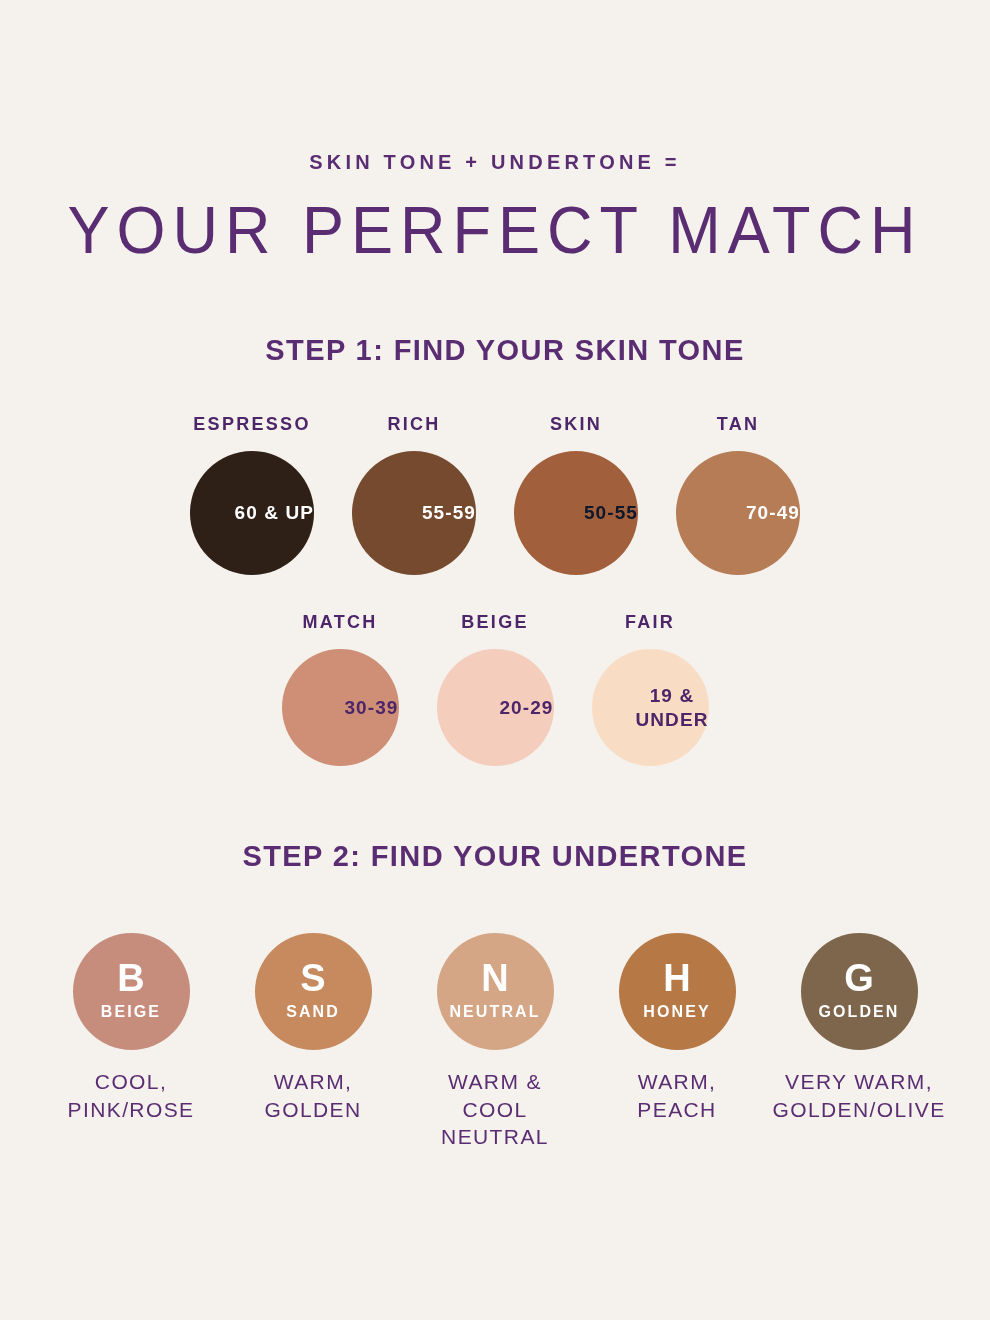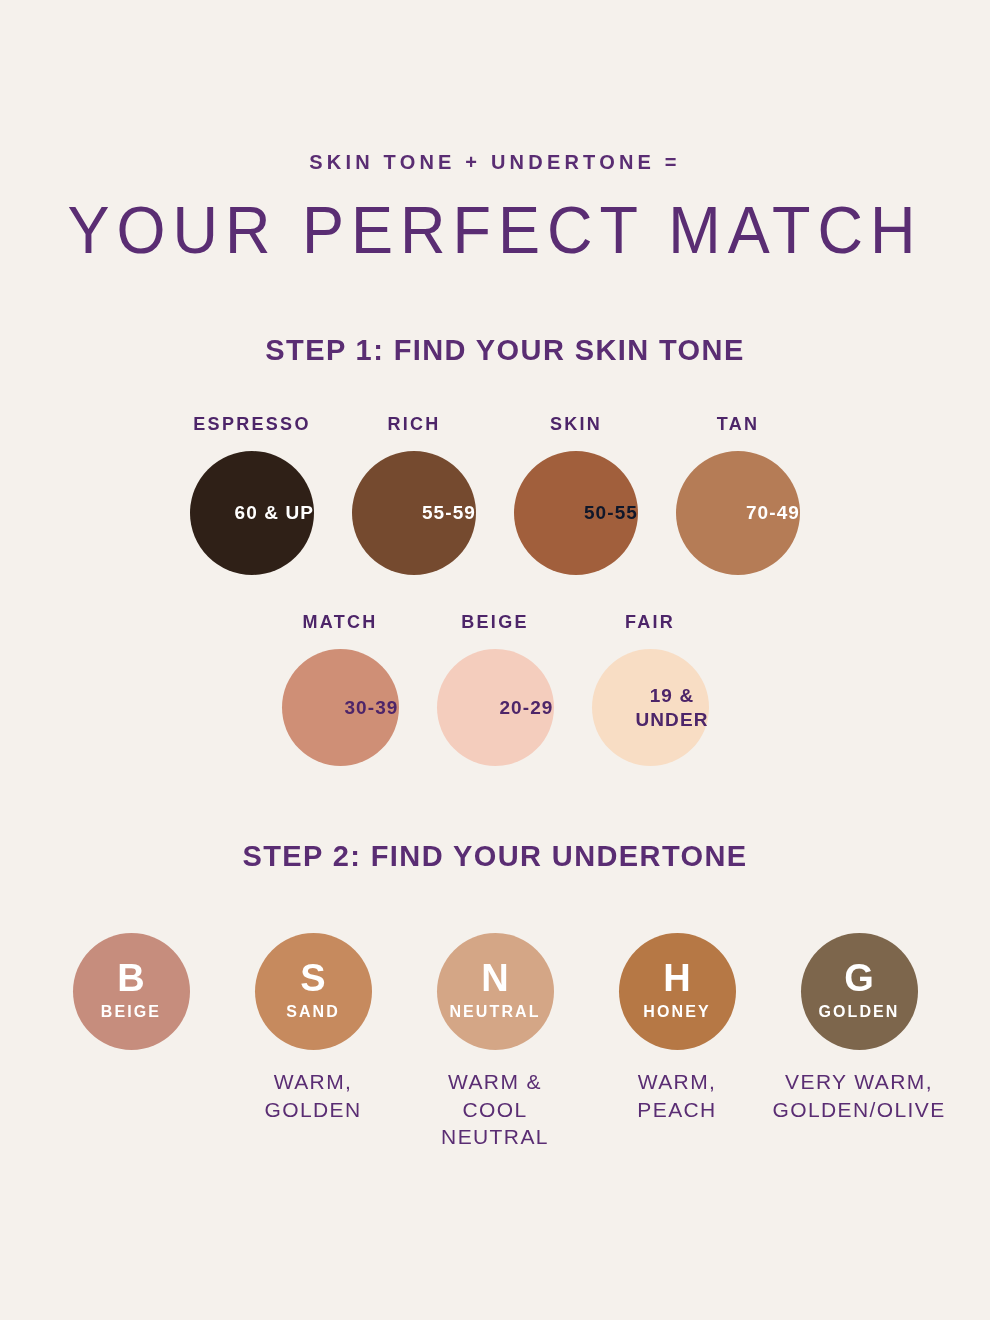--- a/index.html
+++ b/index.html
@@ -216,20 +216,22 @@
     </div>
 
   <h2 class="step-heading" id="step2-heading" style="margin-top:76px;">STEP 2: FIND YOUR UNDERTONE</h2>
 
   <div id="undertone-row">
       <div class="undertone-item">
         <div class="undertone-circle" style="background: rgb(198, 141, 125);">
           <div class="undertone-letter">B</div>
           <div class="undertone-name">BEIGE</div>
         </div>
+        <div class="undertone-desc">COOL,
+PINK/ROSE</div>
       </div>
       <div class="undertone-item">
         <div class="undertone-circle" style="background: rgb(198, 138, 94);">
           <div class="undertone-letter">S</div>
           <div class="undertone-name">SAND</div>
         </div>
         <div class="undertone-desc">WARM,
 GOLDEN</div>
       </div>
       <div class="undertone-item">

